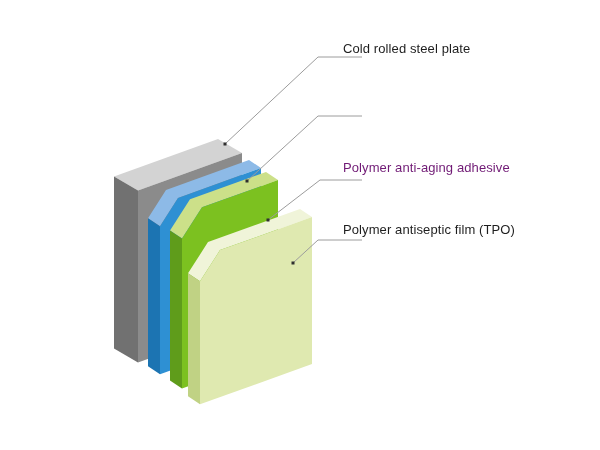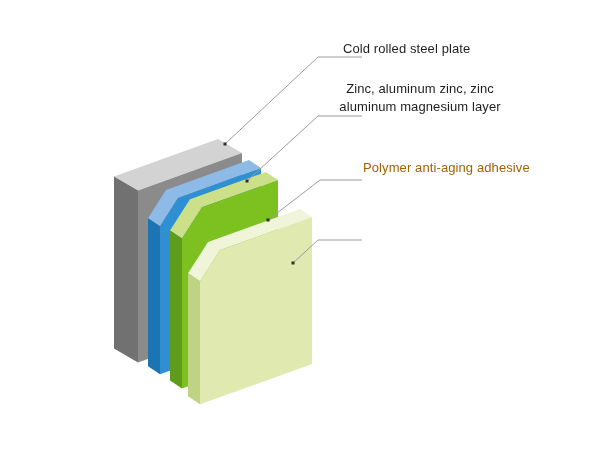--- a/index.html
+++ b/index.html
@@ -43,20 +43,17 @@
       <polyline points="247,181 318,116 362,116" fill="none" stroke="#9c9c9c" stroke-width="1"></polyline>
       <rect x="245.5" y="179.5" width="3" height="3" fill="#2f2f2f"></rect>
       <polyline points="268,220 320,180 362,180" fill="none" stroke="#9c9c9c" stroke-width="1"></polyline>
       <rect x="266.5" y="218.5" width="3" height="3" fill="#2f2f2f"></rect>
       <polyline points="293,263 318,240 362,240" fill="none" stroke="#9c9c9c" stroke-width="1"></polyline>
       <rect x="291.5" y="261.5" width="3" height="3" fill="#2f2f2f"></rect>
     </svg>
 
   <div class="layer-label" style="left: 343px; top: 40px; color: rgb(30, 30, 30);">Cold rolled steel plate</div>
 
-  <div class="layer-label centered" style="left: 330px; top: 80px; width: 180px; color: rgb(30, 30, 30);">
-    <div>Zinc, aluminum zinc, zinc</div>
-    <div>aluminum magnesium layer</div>
-  </div>
 
-  <div class="layer-label" style="left: 343px; top: 159px; color: #a16207; margin-left: 20px;">Polymer anti-aging adhesive</div>
+  <div class="layer-label" style="left: 343px; top: 159px; color: #701a75;">Polymer anti-aging adhesive</div>
 
+  <div class="layer-label" style="left: 343px; top: 221px; color: rgb(30, 30, 30);">Polymer antiseptic film (TPO)</div>
 </div>
 
 </body></html>

